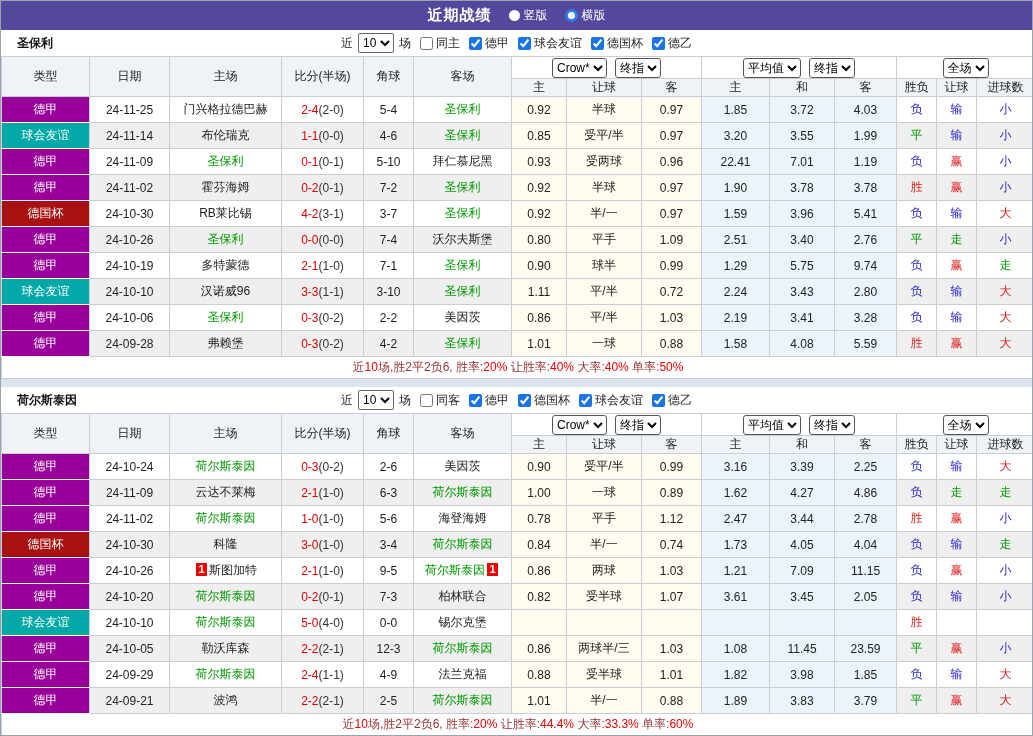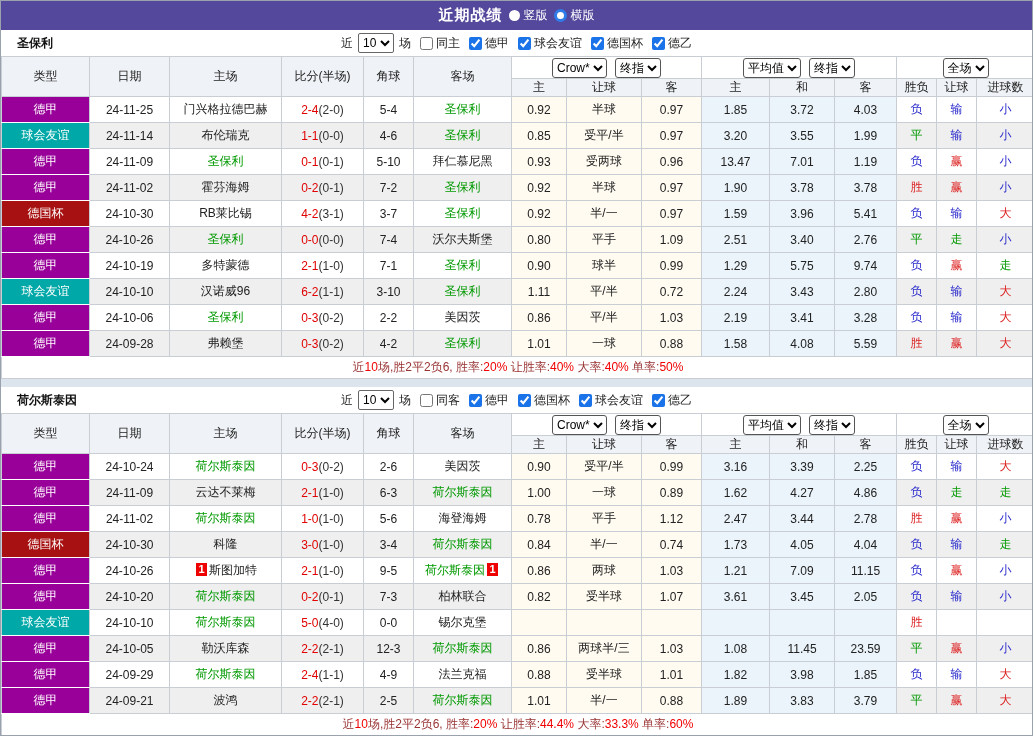--- a/index.html
+++ b/index.html
@@ -1,19 +1,19 @@
 <!DOCTYPE html>
 <html><head>
 <meta charset="utf-8">
 <style>
   html,body{margin:0;padding:0;background:#fff;}
   body{font-family:"Liberation Sans","DejaVu Sans",sans-serif;font-size:12px;color:#222;}
   .page{width:1033px;height:736px;box-sizing:border-box;border:1px solid #9aa2ad;background:#DCE4EE;overflow:hidden;}
   
-  .title-bar{height:29px;background:#54489C;display:flex;align-items:center;justify-content:center;gap:6px;color:#fff;}
+  .title-bar{height:29px;background:#54489C;display:flex;align-items:center;justify-content:center;gap:17px;color:#fff;}
   .title-bar .title{font-size:15px;font-weight:bold;letter-spacing:1px;}
   .radio-group{display:flex;align-items:center;gap:4px;font-size:12px;cursor:pointer;}
   .radio-dot{width:11px;height:11px;border-radius:50%;background:#fff;display:inline-block;box-sizing:border-box;}
   .radio-sel{width:13px;height:13px;border-radius:50%;background:#fff;border:3px solid #2F7BE8;display:inline-block;box-sizing:border-box;}
   
   .block{background:#fff;}
   .filter-row{height:26px;position:relative;display:flex;align-items:center;justify-content:center;background:#fff;gap:2px;}
   .team-title{position:absolute;left:16px;font-weight:bold;color:#111;}
   .filter-row select{height:20px;font-size:12px;margin:0 3px;border:1px solid #666;background:#fff;border-radius:2px;}
   .filter-row input[type=checkbox]{width:13px;height:13px;accent-color:#1A73E8;margin:0 1px 0 7px;vertical-align:-2px;}
@@ -160,21 +160,21 @@
           <tr class="odd">
             <td class="type" style="background: rgb(153, 0, 153);">德甲</td>
             <td>24-11-09</td>
             <td><span class="team subject">圣保利</span></td>
             <td><span class="ft">0-1</span><span class="ht">(0-1)</span></td>
             <td>5-10</td>
             <td><span class="team">拜仁慕尼黑</span></td>
             <td class="crow">0.93</td>
             <td class="crow">受两球</td>
             <td class="crow">0.96</td>
-            <td class="avg">13.47</td>
+            <td class="avg">22.41</td>
             <td class="avg">7.01</td>
             <td class="avg">1.19</td>
             <td class="res" style="color: rgb(40, 40, 204);">负</td>
             <td class="res" style="color: rgb(221, 34, 34);">赢</td>
             <td class="res" style="color: rgb(40, 40, 204);">小</td>
           </tr>
           <tr class="even">
             <td class="type" style="background: rgb(153, 0, 153);">德甲</td>
             <td>24-11-02</td>
             <td><span class="team">霍芬海姆</span></td>
@@ -239,21 +239,21 @@
             <td class="avg">5.75</td>
             <td class="avg">9.74</td>
             <td class="res" style="color: rgb(40, 40, 204);">负</td>
             <td class="res" style="color: rgb(221, 34, 34);">赢</td>
             <td class="res" style="color: rgb(0, 153, 0);">走</td>
           </tr>
           <tr class="even">
             <td class="type" style="background: rgb(0, 168, 168);">球会友谊</td>
             <td>24-10-10</td>
             <td><span class="team">汉诺威96</span></td>
-            <td><span class="ft">6-2</span><span class="ht">(1-1)</span></td>
+            <td><span class="ft">3-3</span><span class="ht">(1-1)</span></td>
             <td>3-10</td>
             <td><span class="team subject">圣保利</span></td>
             <td class="crow">1.11</td>
             <td class="crow">平/半</td>
             <td class="crow">0.72</td>
             <td class="avg">2.24</td>
             <td class="avg">3.43</td>
             <td class="avg">2.80</td>
             <td class="res" style="color: rgb(40, 40, 204);">负</td>
             <td class="res" style="color: rgb(40, 40, 204);">输</td>

